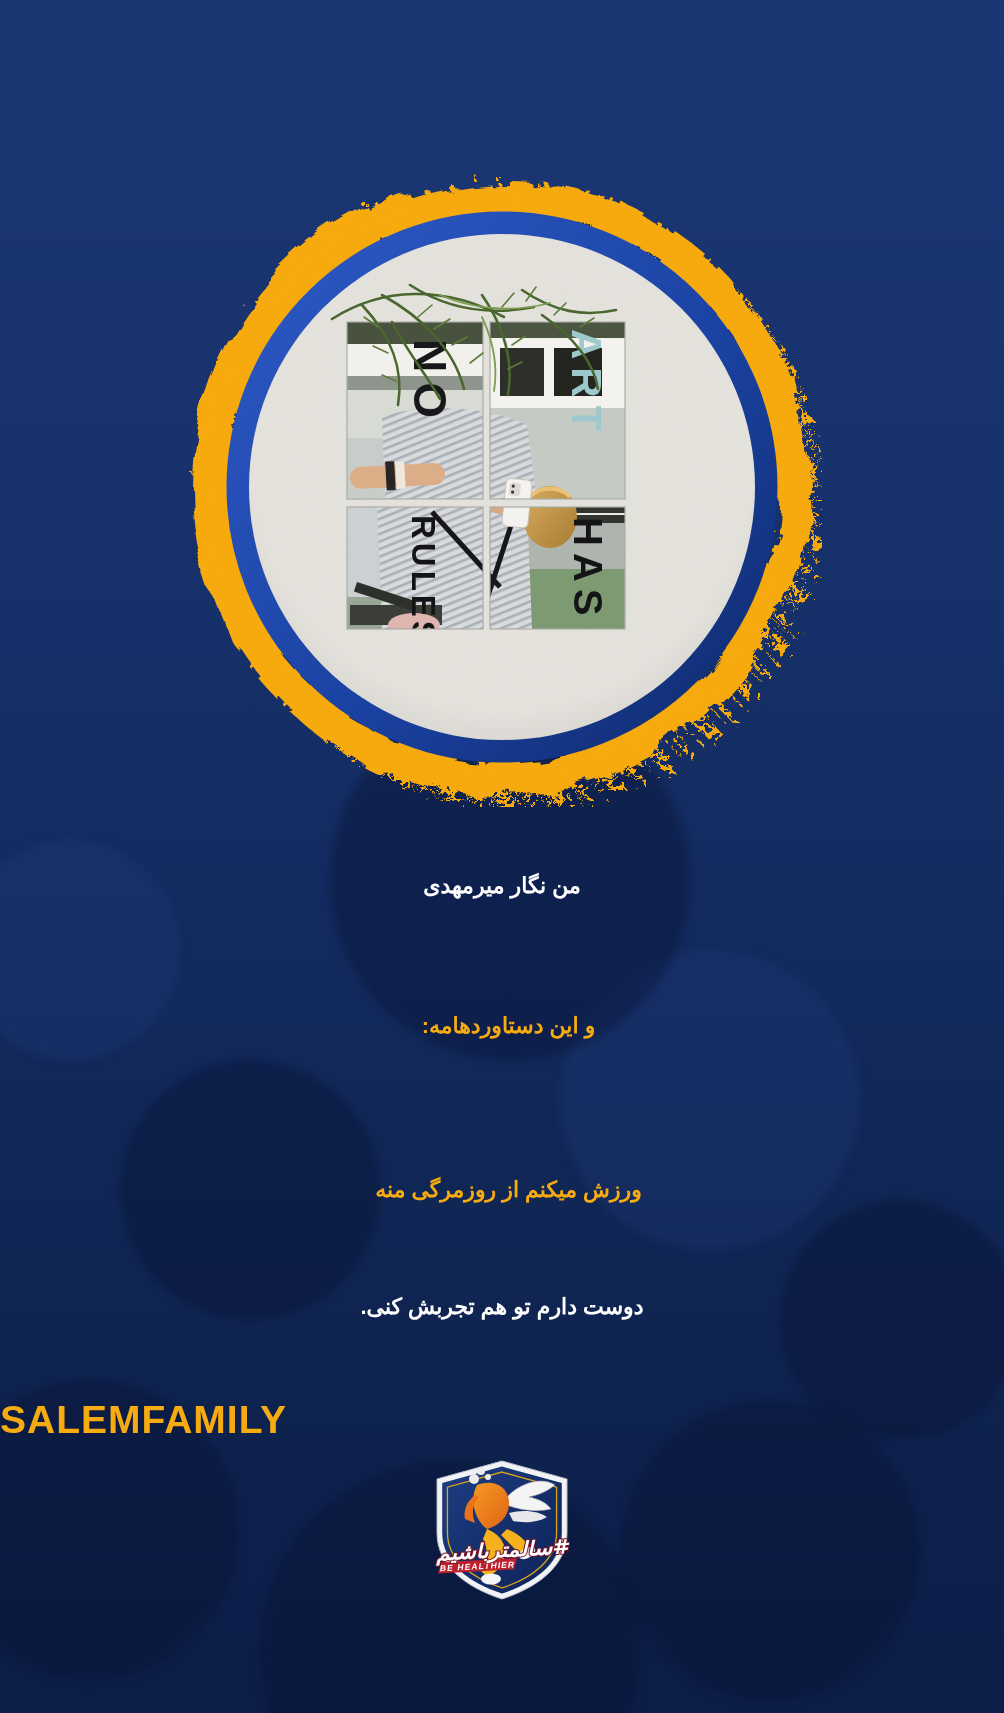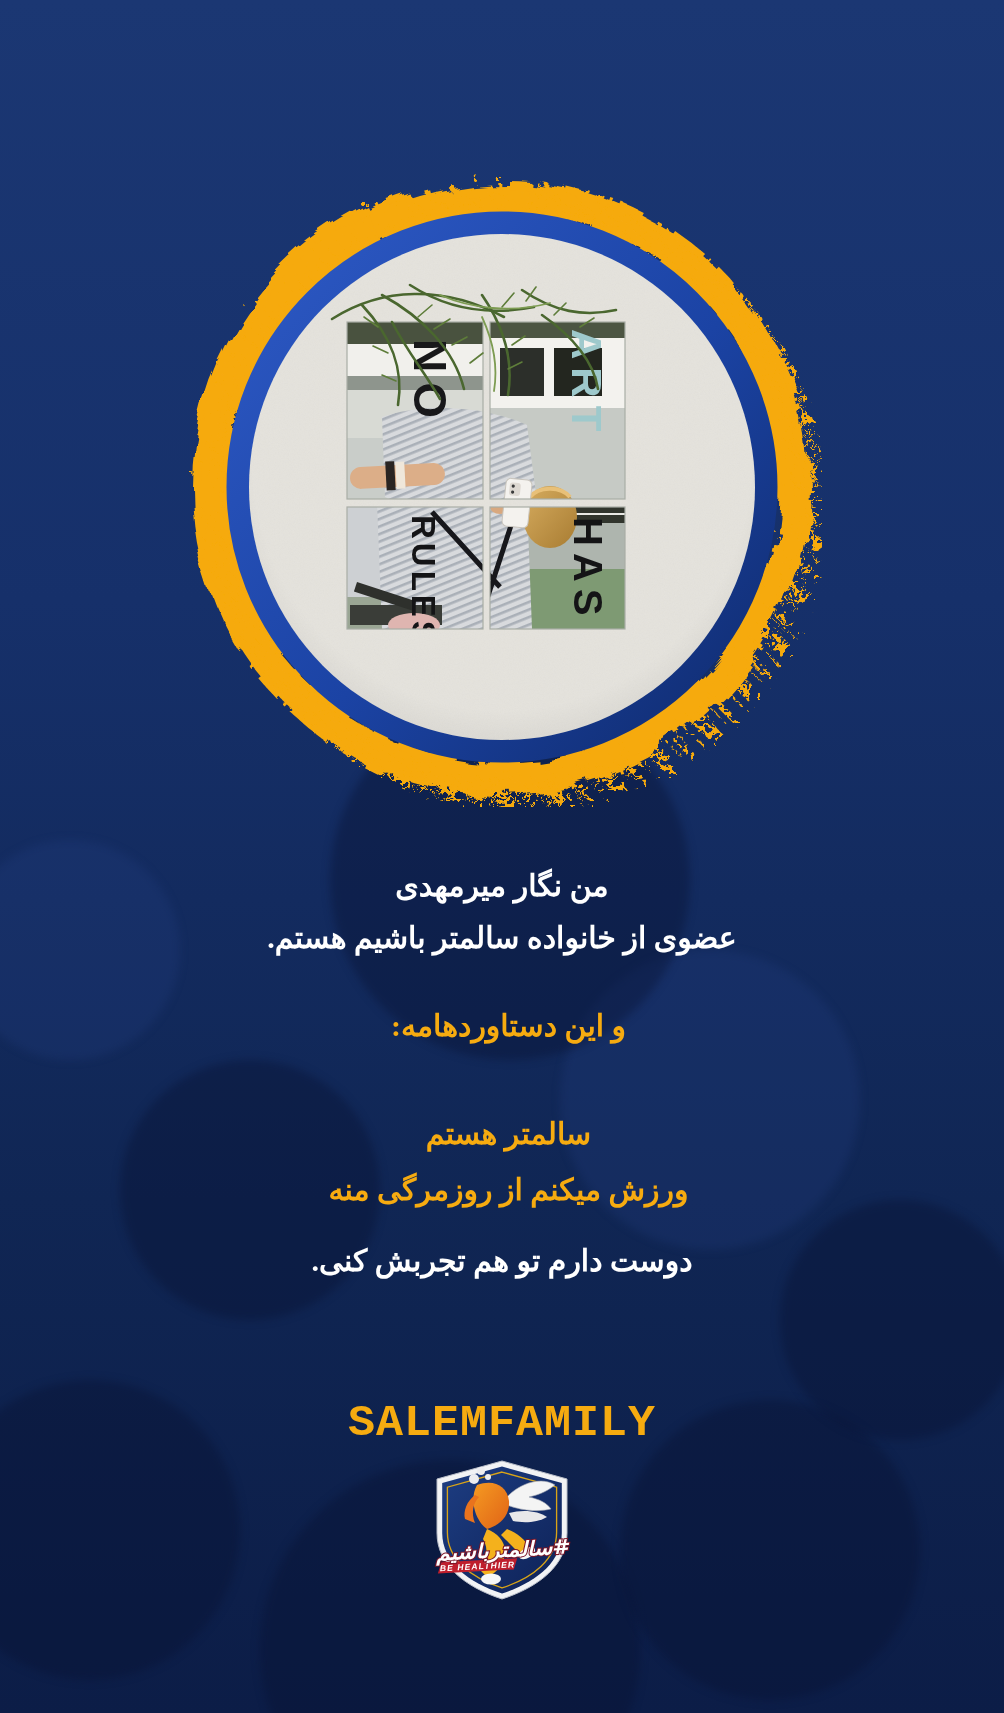--- a/index.html
+++ b/index.html
@@ -13,28 +13,28 @@
   .bk-light{background:rgba(34,64,132,0.25);}
   .b1{width:300px;height:300px;left:-60px;top:1380px;}
   .b2{width:380px;height:380px;left:260px;top:1460px;}
   .b3{width:300px;height:300px;left:620px;top:1400px;}
   .b4{width:260px;height:260px;left:120px;top:1060px;}
   .b5{width:300px;height:300px;left:560px;top:950px;}
   .b6{width:240px;height:240px;left:780px;top:1200px;}
   .b7{width:220px;height:220px;left:-40px;top:840px;}
   .b8{width:360px;height:360px;left:330px;top:700px;}
   .line{position:absolute;left:0;right:0;text-align:center;font-weight:bold;}
-  .fa{font-size:30px;line-height:40px;font-family:Liberation Serif, serif;}
+  .fa{font-size:22px;line-height:40px;font-family:Liberation Sans, sans-serif;}
   .white{color:#ffffff;}
   .yellow{color:#F6AB10;padding-left:13px;}
   #hero{position:absolute;left:182px;top:167px;width:640px;height:640px;}
   #promo-code{
-    position:absolute;left:0;right:0;top:1398px;text-align:center;
-    font-family:Liberation Mono, monospace;
-    font-size:45px;font-weight:bold;letter-spacing:1px;color:#F6AB10;
+    position:absolute;left:0;right:0;top:1398px;
+    font-family:Liberation Sans, sans-serif;
+    font-size:39px;font-weight:bold;letter-spacing:1px;color:#F6AB10;
   }
   #badge{position:absolute;left:417px;top:1455px;width:170px;height:150px;}
 </style>
 </head>
 <body>
 
 <div id="canvas">
 
   <div class="bokeh bk-dark b1"></div>
   <div class="bokeh bk-dark b2"></div>
@@ -193,25 +193,23 @@
         </g>
         <g stroke="#7d9c52" stroke-width="1.8">
           <path d="M258,128 C290,142 330,146 368,136"></path>
           <path d="M300,150 C312,176 316,200 312,224"></path>
         </g>
       </g>
     </g>
   </svg>
 
   <div class="line fa white" dir="rtl" style="top:866px">من نگار میرمهدی</div>
-  <div class="line fa white" dir="rtl" style="top:918px">عضوی از خانواده سالمتر باشیم هستم.</div>
   <div class="line fa yellow" dir="rtl" style="top:1006px">و این دستاوردهامه:</div>
-  <div class="line fa yellow" dir="rtl" style="top:1114px">سالمتر هستم</div>
   <div class="line fa yellow" dir="rtl" style="top:1170px">ورزش میکنم از روزمرگی منه</div>
-  <div class="line fa white" dir="rtl" style="top:1241px">دوست دارم تو هم تجربش کنی.</div>
+  <div class="line fa white" dir="rtl" style="top:1287px">دوست دارم تو هم تجربش کنی.</div>
 
   <div id="promo-code">SALEMFAMILY</div>
 
   <svg id="badge" viewBox="0 0 170 150" aria-hidden="true">
     <defs>
       <linearGradient id="bnav" x1="0" y1="0" x2="1" y2="1">
         <stop offset="0" stop-color="#1d3d82"></stop>
         <stop offset="1" stop-color="#0e2257"></stop>
       </linearGradient>
       <linearGradient id="og" x1="0" y1="0" x2="1" y2="1">

